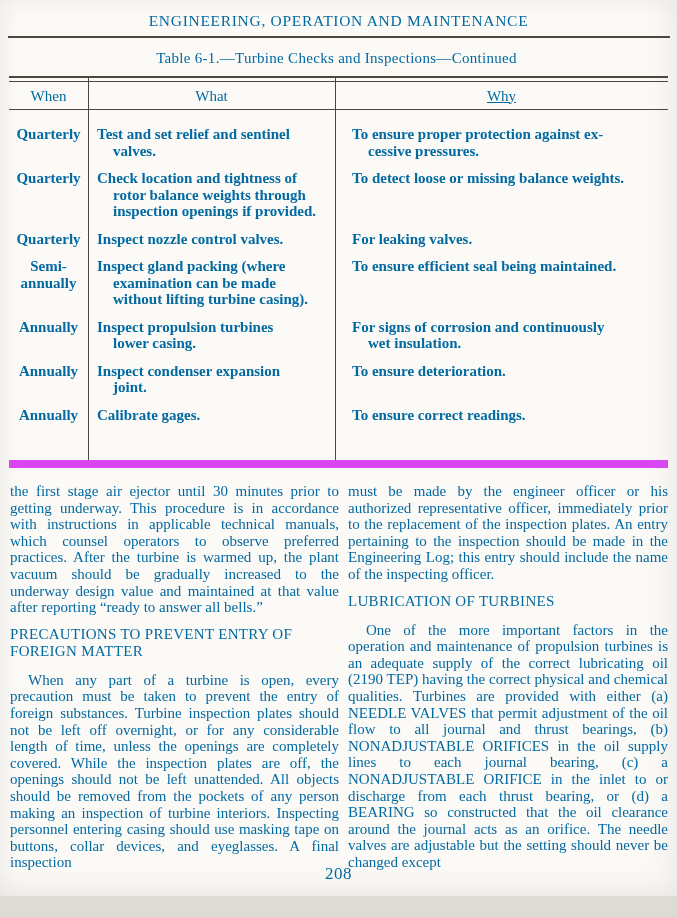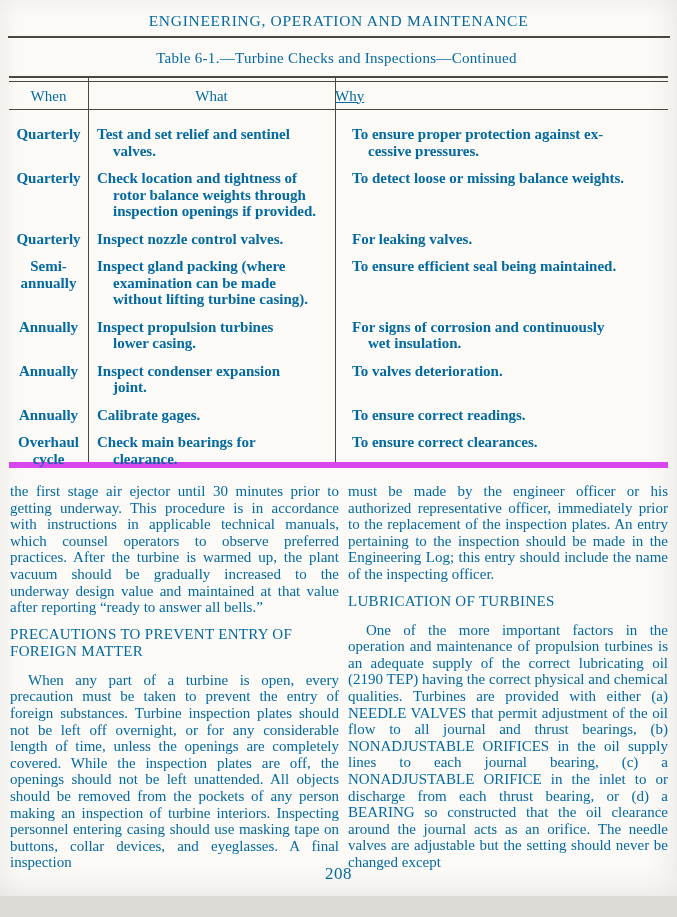--- a/index.html
+++ b/index.html
@@ -22,38 +22,38 @@
     border-top:2px solid #4c463c;
   }
   .table-title {
     position:absolute; top:50px; left:0; right:4px;
     text-align:center; font-size:15px; letter-spacing:0.3px;
   }
   .insp-table {
     position:absolute; top:76px; left:9px; width:659px; height:392px;
     box-sizing:border-box;
     border-top:2px solid #4c463c;
-    border-bottom:6px solid #d946ef;
+    border-bottom:8px solid #d946ef;
   }
   .insp-table::before {
     content:""; position:absolute; top:3px; left:0; right:0;
     border-top:1px solid #4c463c;
   }
   .vline { position:absolute; top:0; bottom:0; width:1px; background:#4c463c; }
   .vline-1 { left:79px; }
   .vline-2 { left:326px; }
   .thead {
     box-sizing:border-box; height:32px;
     display:flex; align-items:center; padding-top:5px;
     border-bottom:1px solid #4c463c;
     font-size:15px;
   }
   .th-when { width:79px; text-align:center; }
   .th-what { width:247px; text-align:center; }
-  .th-why  { flex:1; text-align:left;text-decoration:underline; }
+  .th-why  { flex:1; text-align:center;text-decoration:underline; }
   .tbody { padding-top:16px;font-weight:bold; }
   .tr { display:flex; margin-bottom:11px; }
   .td {
     font-size:15px; line-height:16.5px;
     white-space:pre-line; box-sizing:border-box;
   }
   .td-when { width:79px; text-align:center; padding:0 3px; }
   .td-what { width:247px; padding-left:25px; padding-right:10px; text-indent:-16px; }
   .td-why  { flex:1; padding-left:33px; padding-right:6px; text-indent:-16px; }
   .bodycols {
@@ -126,33 +126,26 @@
         <div class="td td-when">Annually</div>
         <div class="td td-what">Inspect propulsion turbines
 lower casing.</div>
         <div class="td td-why">For signs of corrosion and continuously
 wet insulation.</div>
       </div>
       <div class="tr">
         <div class="td td-when">Annually</div>
         <div class="td td-what">Inspect condenser expansion
 joint.</div>
-        <div class="td td-why">To valves deterioration.</div>
+        <div class="td td-why">To ensure deterioration.</div>
       </div>
       <div class="tr">
         <div class="td td-when">Annually</div>
         <div class="td td-what">Calibrate gages.</div>
         <div class="td td-why">To ensure correct readings.</div>
-      </div>
-      <div class="tr">
-        <div class="td td-when">Overhaul
-cycle</div>
-        <div class="td td-what">Check main bearings for
-clearance.</div>
-        <div class="td td-why">To ensure correct clearances.</div>
       </div>
     </div>
   </div>
 
   <div class="bodycols">
     <div class="col col-left">
       <p class="cont">the first stage air ejector until 30 minutes prior to getting underway. This procedure is in accordance with instructions in applicable technical manuals, which counsel operators to observe preferred practices. After the turbine is warmed up, the plant vacuum should be gradually increased to the underway design value and maintained at that value after reporting “ready to answer all bells.”</p>
       <h2>PRECAUTIONS TO PREVENT ENTRY OF FOREIGN MATTER</h2>
       <p class="ind">When any part of a turbine is open, every precaution must be taken to prevent the entry of foreign substances. Turbine inspection plates should not be left off overnight, or for any considerable length of time, unless the openings are completely covered. While the inspection plates are off, the openings should not be left unattended. All objects should be removed from the pockets of any person making an inspection of turbine interiors. Inspecting personnel entering casing should use masking tape on buttons, collar devices, and eyeglasses. A final inspection</p>
     </div>

